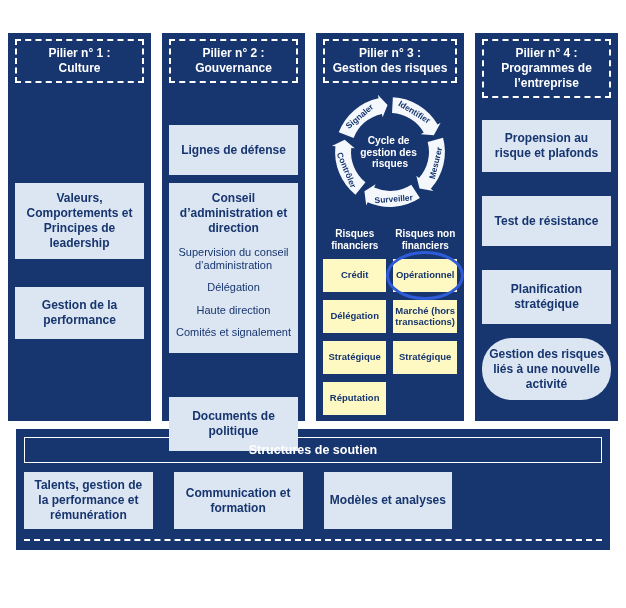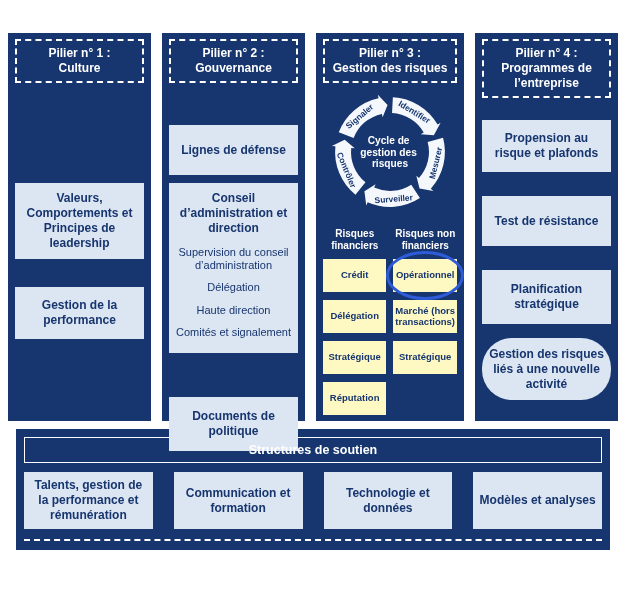--- a/index.html
+++ b/index.html
@@ -164,19 +164,18 @@
       <div class="light-box p4-b5">Gestion des risques liés à une nouvelle activité</div>
     </section>
 
   </div>
 
   <div class="support">
     <div class="support-header">Structures de soutien</div>
     <div class="support-boxes">
       <div class="support-box">Talents, gestion de la performance et rémunération</div>
       <div class="support-box">Communication et formation</div>
-      <div class="support-box">Technologie et données</div>
       <div class="support-box">Modèles et analyses</div>
     </div>
     <div class="support-dashes"></div>
   </div>
 
 </div>
 
 </body></html>

